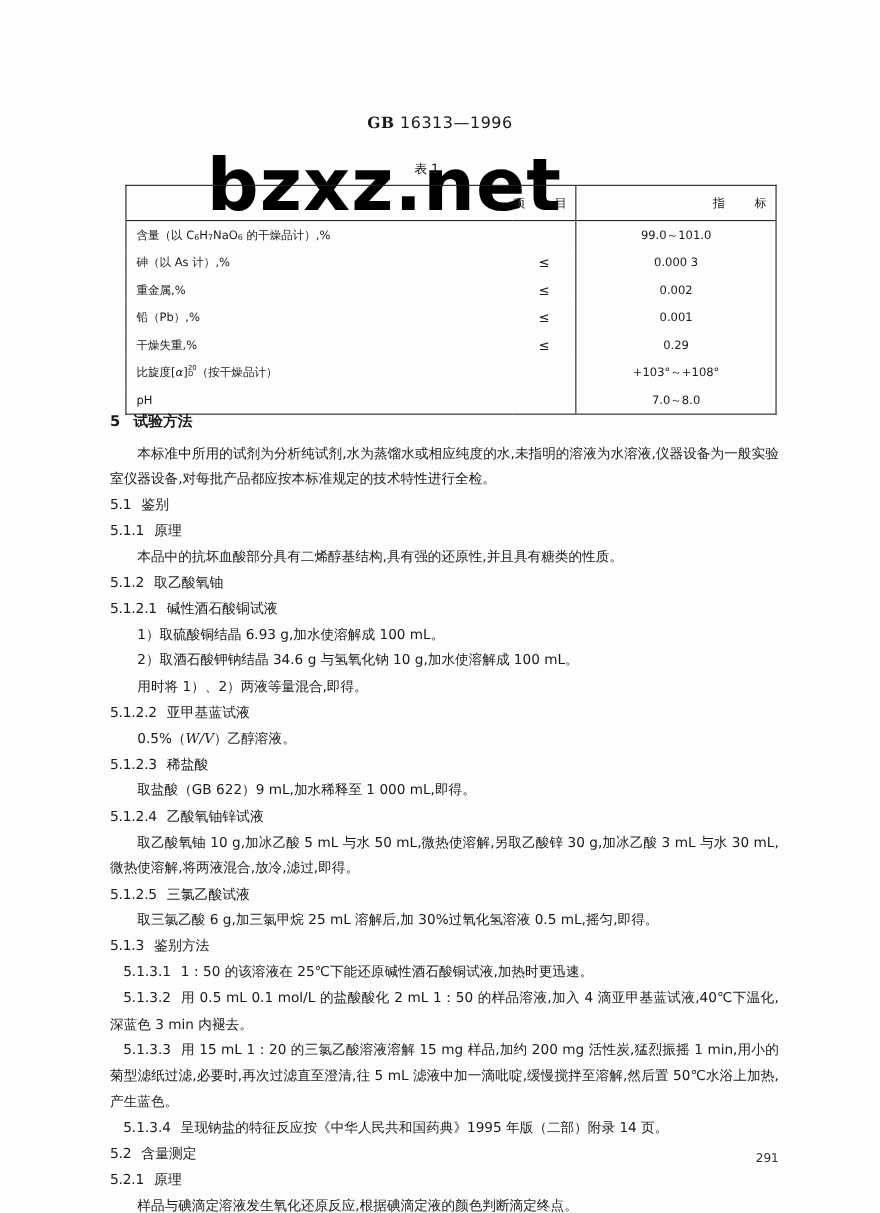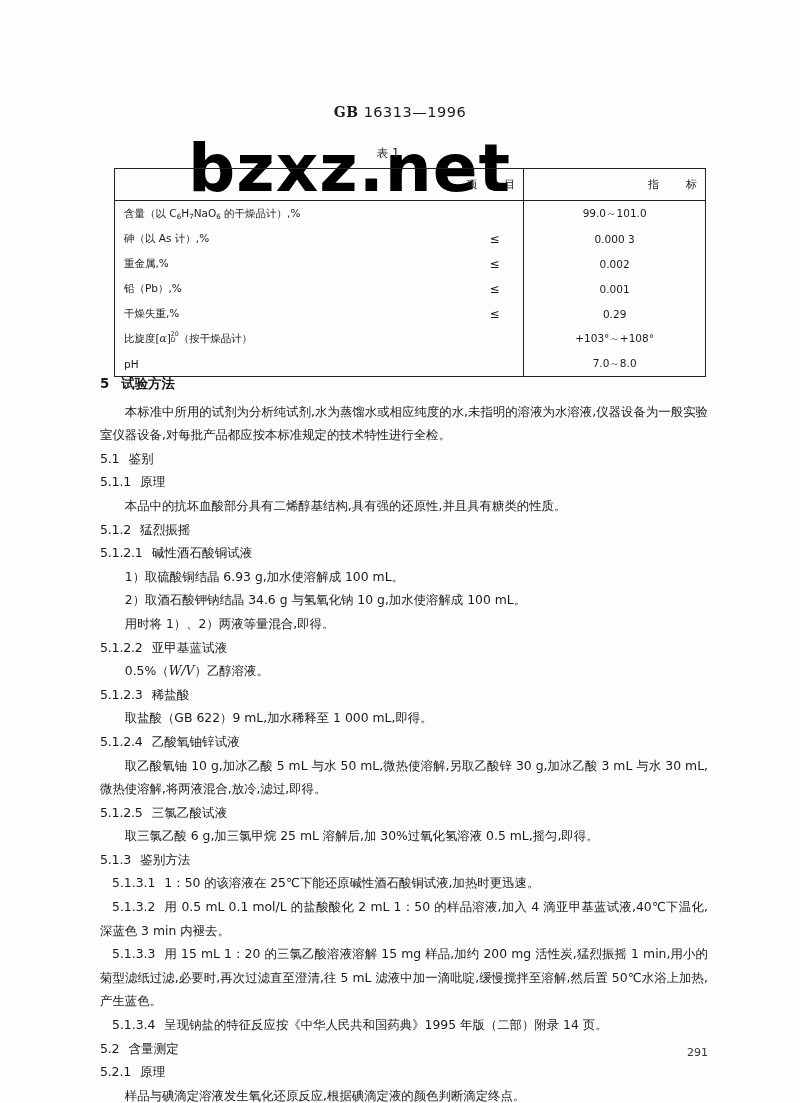--- a/index.html
+++ b/index.html
@@ -257,21 +257,21 @@
       <p class="sec-h">
         <span class="num">5.1</span><span>鉴别</span>
       </p>
 
       <p class="sec-h">
         <span class="num">5.1.1</span><span>原理</span>
       </p>
       <p class="para">本品中的抗坏血酸部分具有二烯醇基结构,具有强的还原性,并且具有糖类的性质。</p>
 
       <p class="sec-h">
-        <span class="num">5.1.2</span><span>猛烈振摇</span>
+        <span class="num">5.1.2</span><span>取乙酸氧铀</span>
       </p>
 
       <p class="sec-h">
         <span class="num">5.1.2.1</span><span>碱性酒石酸铜试液</span>
       </p>
       <p class="listitem">1）取硫酸铜结晶 6.93 g,加水使溶解成 100 mL。</p>
       <p class="listitem">2）取酒石酸钾钠结晶 34.6 g 与氢氧化钠 10 g,加水使溶解成 100 mL。</p>
       <p class="listitem">用时将 1）、2）两液等量混合,即得。</p>
 
       <p class="sec-h">

